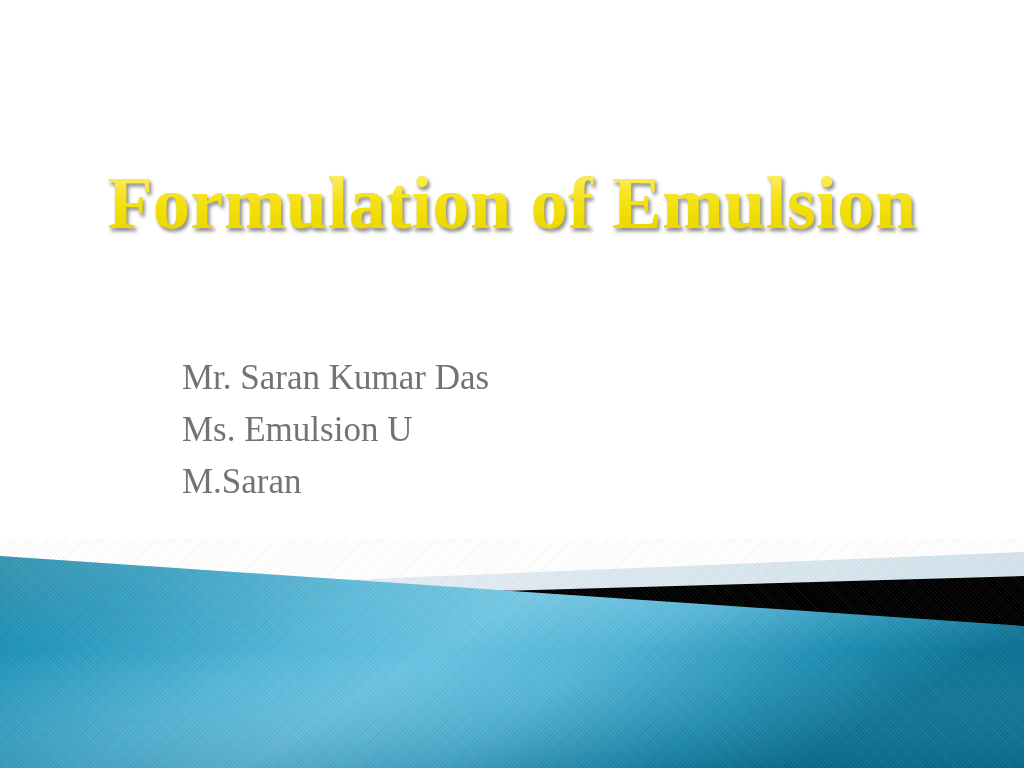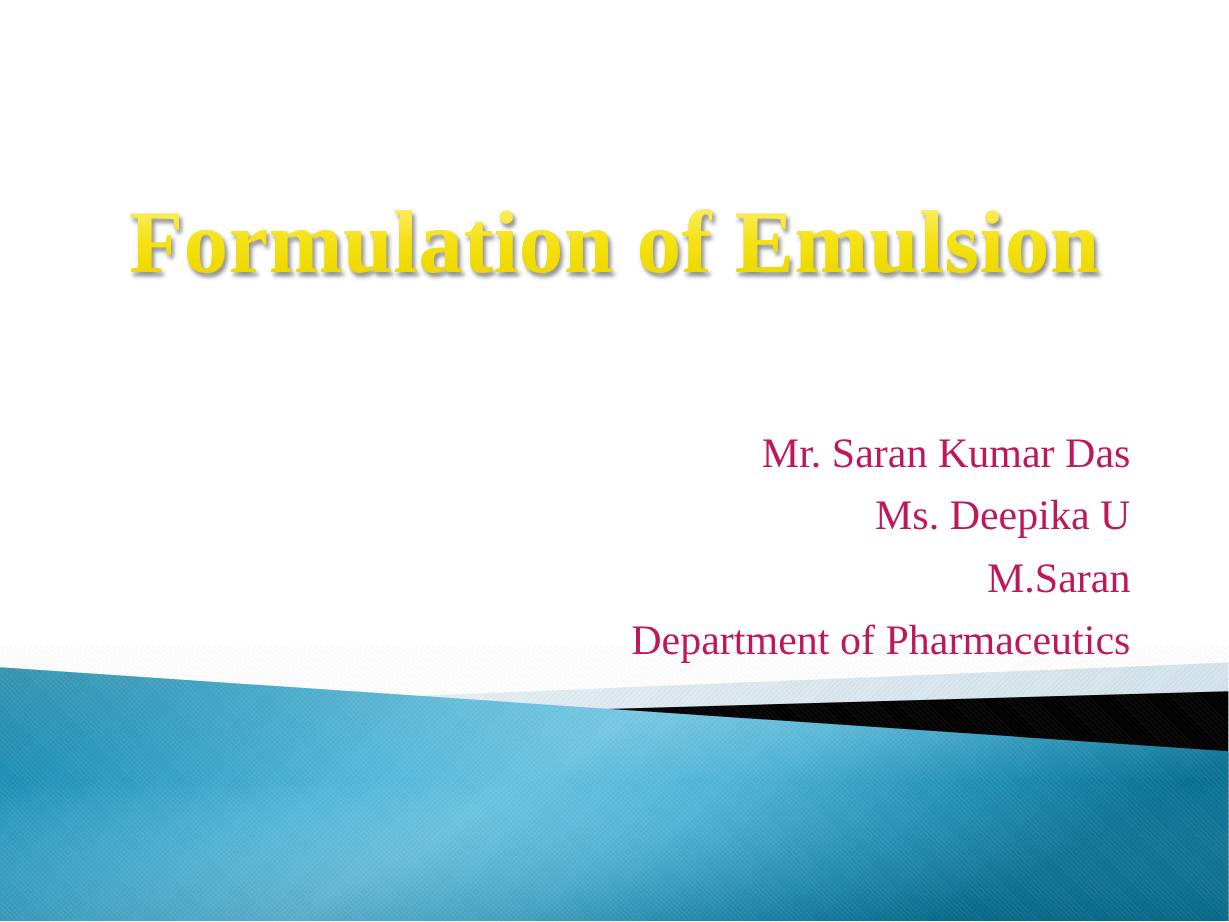--- a/index.html
+++ b/index.html
@@ -68,22 +68,22 @@
     white-space: nowrap;
   }
   #title-block { z-index: 1; }
 
   
   #subtitle-block {
     position: absolute;
     right: 82px;
     top: 352px;
     width: 760px;
-    text-align: right;
-    color: #be185d;
+    text-align: left;
+    color: #737373;
     font-family: "Liberation Serif", "DejaVu Serif", serif;
     font-size: 35px;
     line-height: 52px;
     white-space: nowrap;
   }
   #subtitle-block .line {
     display: block;
   }
 
   
@@ -131,23 +131,22 @@
   <div id="title-shadow">
     <span>Formulation of Emulsion</span>
   </div>
 
   <div id="title-block">
     <span id="title-text">Formulation of Emulsion</span>
   </div>
 
   <div id="subtitle-block">
     <span class="line">Mr. Saran Kumar Das</span>
-    <span class="line">Ms. Deepika U</span>
+    <span class="line">Ms. Emulsion U</span>
     <span class="line">M.Saran</span>
-    <span class="line">Department of Pharmaceutics</span>
   </div>
 
   <div id="bottom-art">
     <svg viewBox="0 0 1024 230" preserveAspectRatio="none">
       <defs>
         <linearGradient id="tealGrad" x1="0" y1="0" x2="1" y2="0.35">
           <stop offset="0%" stop-color="#0D7FA1"></stop>
           <stop offset="16%" stop-color="#2094BA"></stop>
           <stop offset="38%" stop-color="#51B6D8"></stop>
           <stop offset="52%" stop-color="#68C3E2"></stop>

